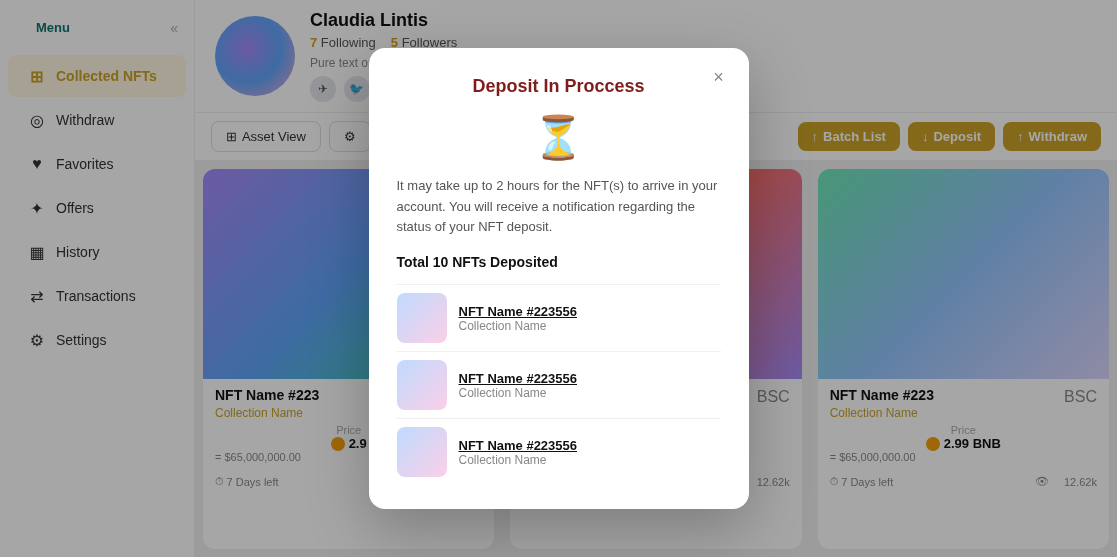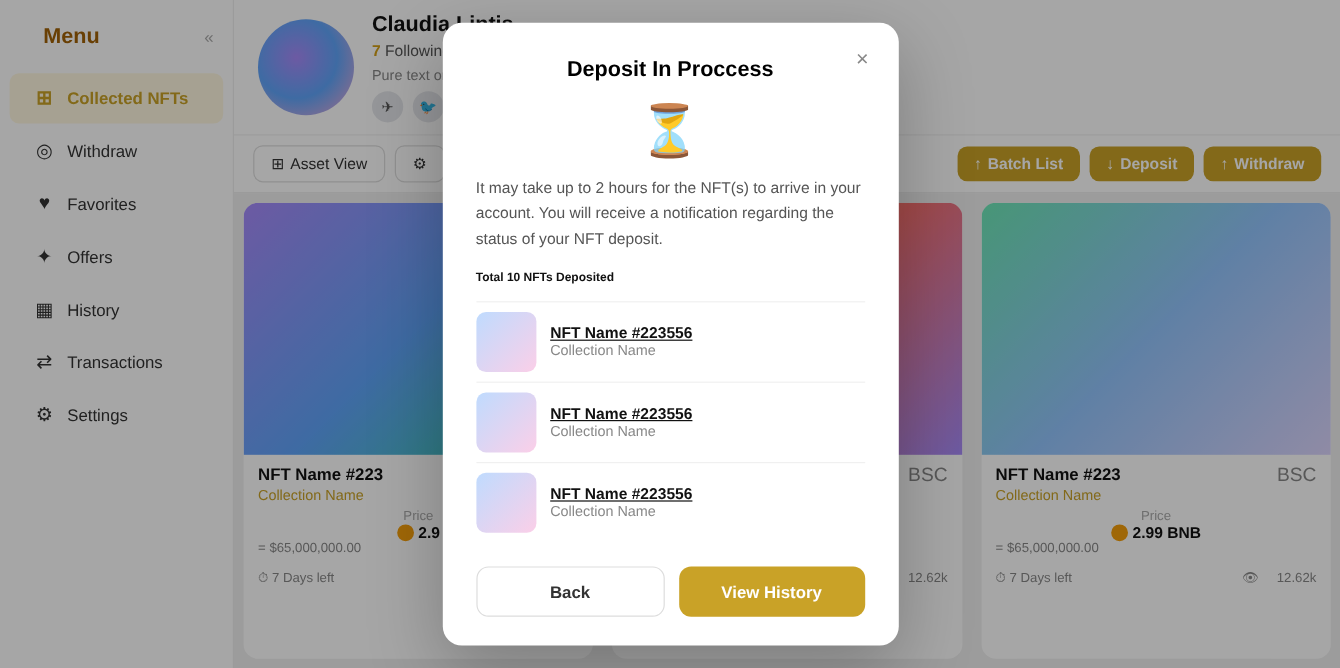--- a/index.html
+++ b/index.html
@@ -26,22 +26,22 @@
       width: 195px;
       background: #fff;
       height: 100%;
       flex-shrink: 0;
       padding: 10px 0;
       border-right: 1px solid #eee;
     }
 
     .sidebar-menu-label {
       padding: 10px 20px;
-      font-size: 18px;
-      color: #a16207;
+      font-size: 13px;
+      color: #0f766e;
       font-weight: 600;
     }
 
     .sidebar-item {
       display: flex;
       align-items: center;
       gap: 10px;
       padding: 12px 20px;
       cursor: pointer;
       font-size: 14px;
@@ -322,39 +322,39 @@
       height: 28px;
       display: flex;
       align-items: center;
       justify-content: center;
     }
 
     .modal-title {
       text-align: center;
       font-size: 18px;
       font-weight: 700;
-      color: #000000;
+      color: #7f1d1d;
       margin-bottom: 16px;
     }
 
     .modal-icon {
       text-align: center;
       font-size: 42px;
       margin-bottom: 14px;
     }
 
     .modal-description {
       font-size: 13px;
       color: #555;
       line-height: 1.6;
       margin-bottom: 16px;
     }
 
     .modal-total {
-      font-size: 10px;
+      font-size: 14px;
       font-weight: 700;
       color: #111;
       margin-bottom: 14px;
     }
 
     .nft-list-item {
       display: flex;
       align-items: center;
       gap: 12px;
       padding: 8px 0;
@@ -630,19 +630,15 @@
       </div>
 
       <div class="nft-list-item">
         <div class="nft-thumb-grad"></div>
         <div class="nft-item-info">
           <div class="nft-item-name">NFT Name #223556</div>
           <div class="nft-item-collection">Collection Name</div>
         </div>
       </div>
 
-      <div class="modal-footer">
-        <button class="btn-back">Back</button>
-        <button class="btn-view-history">View History</button>
-      </div>
     </div>
   </div>
 </div>
 
 </body></html>

